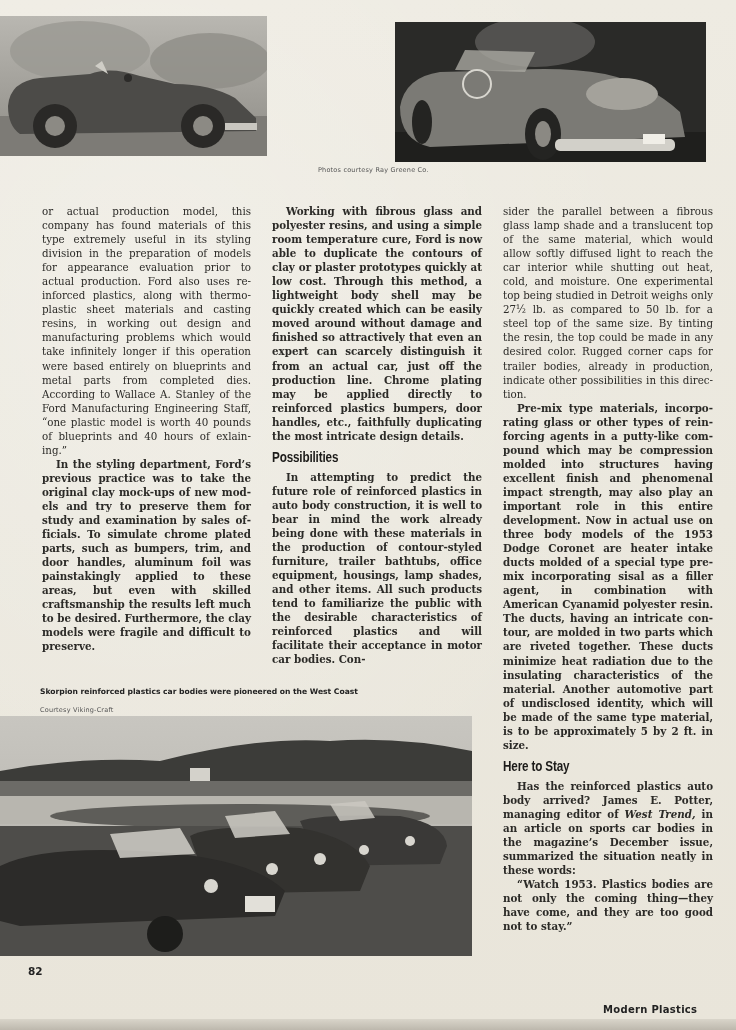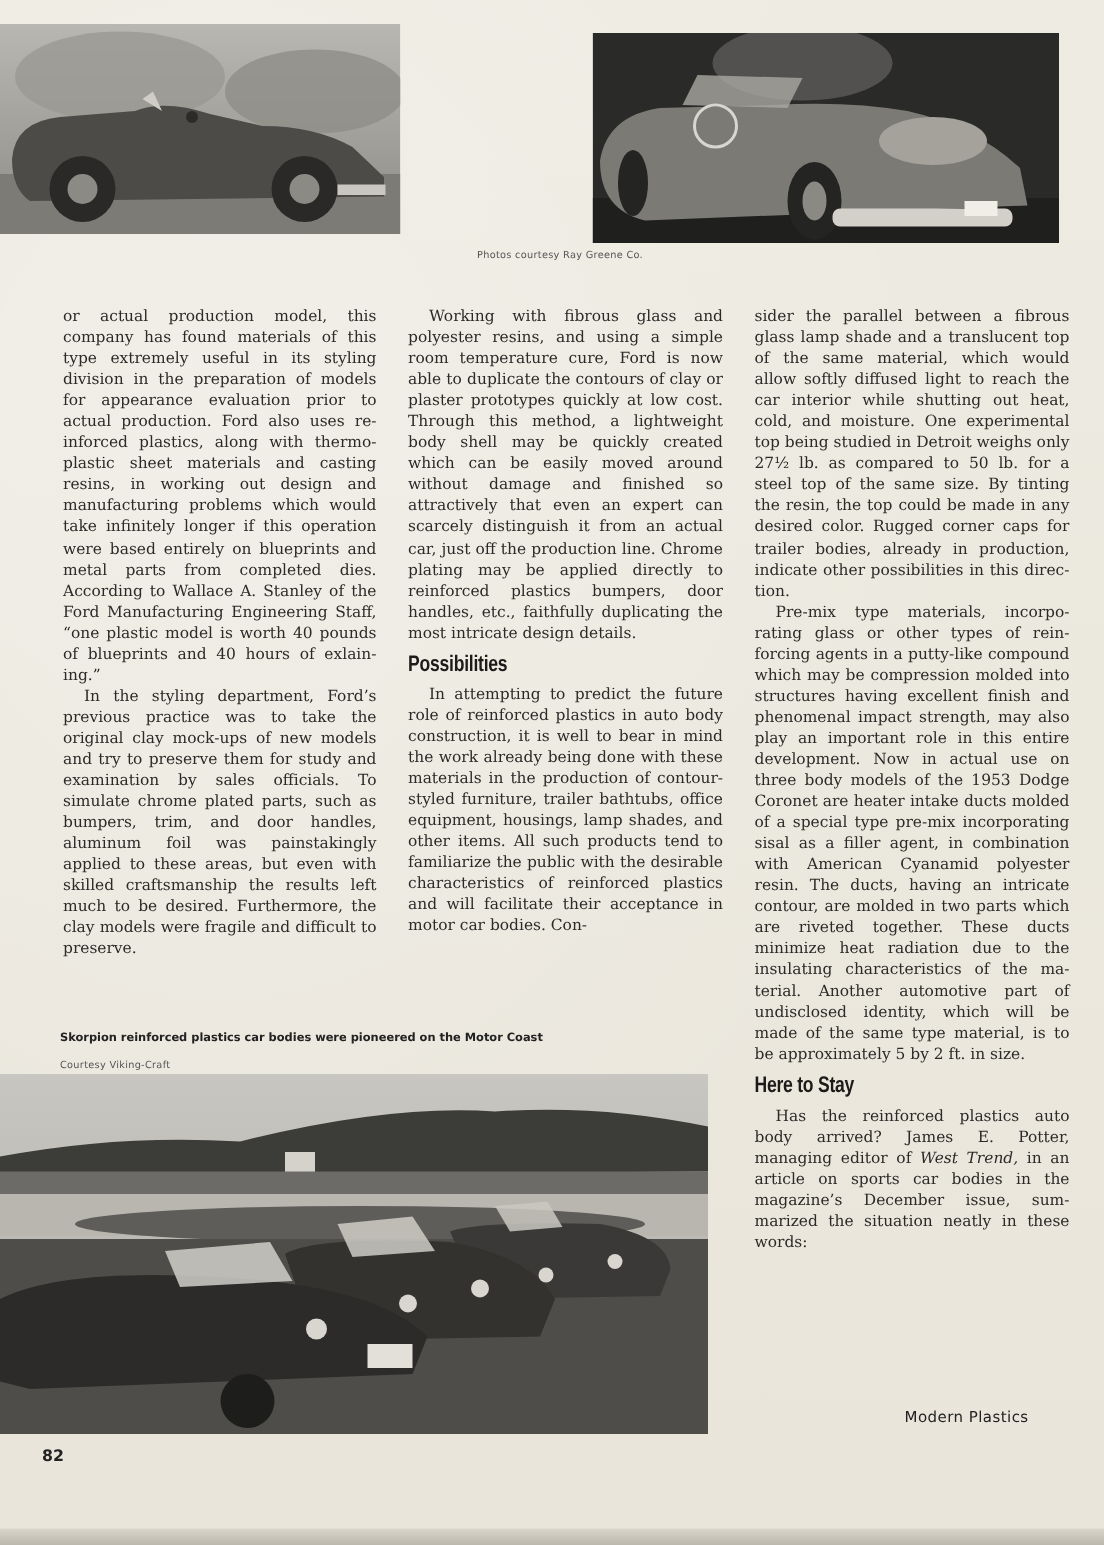--- a/index.html
+++ b/index.html
@@ -46,41 +46,41 @@
       position: absolute;
       font-size: 10.3px; line-height: 14.05px;
       text-align: justify;
       hyphens: manual;
     }
     #col-1 { left: 42px;  top: 204px; width: 209px; }
     #col-2 { left: 272px; top: 204px; width: 210px; }
     #col-3 { left: 503px; top: 204px; width: 210px; }
 
     .col p { margin: 0; text-indent: 0; }
-    .col p.indent { text-indent: 14px; }
+    .col p.indent { text-indent: 14px; font-weight: bold; }
     .col p + p { margin-top: 0; }
 
     .subhead {
       font-family: "Liberation Sans", sans-serif;
       font-weight: bold;
       font-size: 15px; line-height: 18px;
       transform: scaleX(0.78); transform-origin: left center;
       letter-spacing: -0.2px;
       color: #1c1b19;
       margin: 5px 0 4px 0;
     }
 
     .footer-page {
       position: absolute; left: 28px; top: 965px;
       font-family: "DejaVu Sans", sans-serif; font-weight: bold;
       font-size: 10.5px; color: #222;
     }
     .footer-mag {
-      position: absolute; left: 603px; top: 940px;
-      font-family: "DejaVu Sans", sans-serif; font-weight: normal;
+      position: absolute; left: 603px; top: 1004px;
+      font-family: "DejaVu Sans", sans-serif; font-weight: bold;
       font-size: 10px; color: #222; letter-spacing: 0.3px;
     }
     .bottom-edge {
       position: absolute; left: 0; right: 0; top: 1019px; height: 11px;
       background: linear-gradient(180deg, #d9d5ca, #bdb8ad);
     }
   </style>
 </head>
 <body>
 
@@ -137,23 +137,24 @@
     <p class="indent">Working with fibrous glass and polyester resins, and using a simple room temperature cure, Ford is now able to duplicate the contours of clay or plaster prototypes quickly at low cost. Through this method, a light­weight body shell may be quickly created which can be easily moved around without damage and finished so attractively that even an expert can scarcely distinguish it from an actual car, just off the production line. Chrome plating may be applied directly to reinforced plastics bump­ers, door handles, etc., faithfully duplicating the most intricate design details.</p>
     <div class="subhead">Possibilities</div>
     <p class="indent">In attempting to predict the future role of reinforced plastics in auto body construction, it is well to bear in mind the work already being done with these materials in the production of contour-styled furni­ture, trailer bathtubs, office equip­ment, housings, lamp shades, and other items. All such products tend to familiarize the public with the de­sirable characteristics of reinforced plastics and will facilitate their ac­ceptance in motor car bodies. Con-</p>
   </div>
 
   <div class="col" id="col-3">
     <p>sider the parallel between a fibrous glass lamp shade and a translucent top of the same material, which would allow softly diffused light to reach the car interior while shutting out heat, cold, and moisture. One experimental top being studied in Detroit weighs only 27½ lb. as com­pared to 50 lb. for a steel top of the same size. By tinting the resin, the top could be made in any desired color. Rugged corner caps for trailer bodies, already in production, indi­cate other possibilities in this direc­tion.</p>
     <p class="indent">Pre-mix type materials, incorpo­rating glass or other types of rein­forcing agents in a putty-like com­pound which may be compression molded into structures having excel­lent finish and phenomenal impact strength, may also play an important role in this entire development. Now in actual use on three body models of the 1953 Dodge Coronet are heater intake ducts molded of a spe­cial type pre-mix incorporating sisal as a filler agent, in combination with American Cyanamid polyester resin. The ducts, having an intricate con­tour, are molded in two parts which are riveted together. These ducts minimize heat radiation due to the insulating characteristics of the ma­terial. Another automotive part of undisclosed identity, which will be made of the same type material, is to be approximately 5 by 2 ft. in size.</p>
     <div class="subhead">Here to Stay</div>
     <p class="indent"><span>Has the reinforced plastics auto body arrived? James E. Potter, managing editor of </span><em>West Trend,</em><span> in an article on sports car bodies in the magazine’s December issue, sum­marized the situation neatly in these words:</span></p>
+    <p class="indent">“Watch 1953. Plastics bodies are not only the coming thing—they have come, and they are too good not to stay.”</p>
   </div>
 
-  <div class="caption" id="caption-bottom">Skorpion reinforced plastics car bodies were pioneered on the Motor Coast</div>
+  <div class="caption" id="caption-bottom">Skorpion reinforced plastics car bodies were pioneered on the West Coast</div>
   <span class="credit" id="credit-bottom">Courtesy Viking-Craft</span>
 
   <div class="photo" id="photo-bottom">
     <svg viewBox="0 0 472 240" preserveAspectRatio="none">
       <defs>
         <linearGradient id="skyB" x1="0" y1="0" x2="0" y2="1">
           <stop offset="0" stop-color="#c8c6c0"></stop>
             <stop offset="1" stop-color="#aeaca6"></stop>
         </linearGradient>
       </defs>

